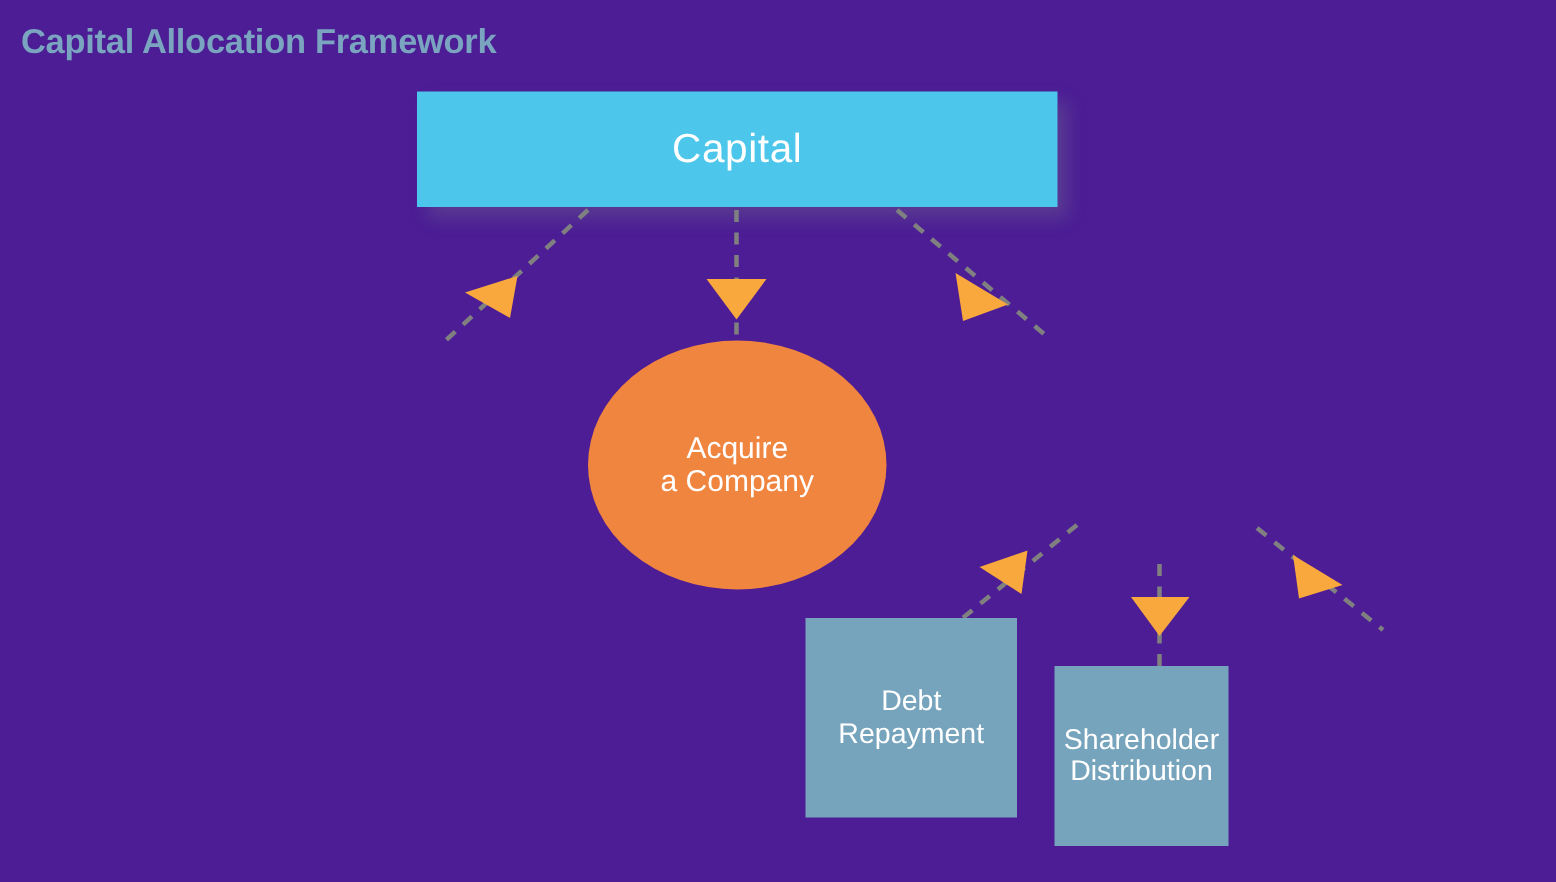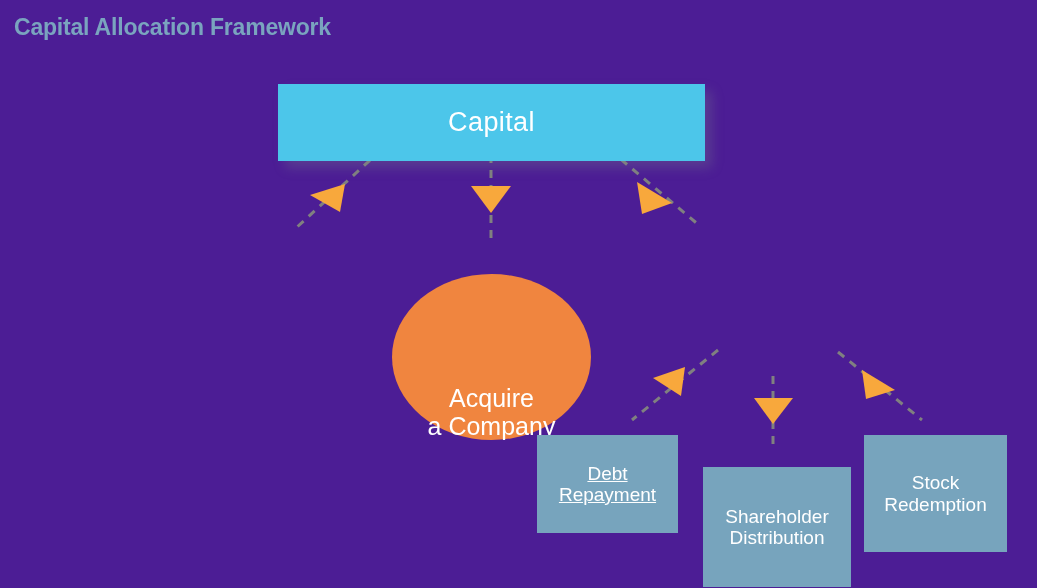--- a/index.html
+++ b/index.html
@@ -37,21 +37,20 @@
   }
   .node {
     position: absolute;
     display: flex;
     align-items: center;
     justify-content: center;
     text-align: center;
     color: #ffffff;
     line-height: 1.12;
     box-sizing: border-box;
-    margin-top: 23px;
   }
   .node .label {
     white-space: pre-line;
     display: block;
   }
 
   
   #node-capital {
     left: 278px;
     top: 61px;
@@ -72,51 +71,49 @@
   }
   #node-reinvest {
     left: 110px;
     top: 202px;
     width: 202px;
     height: 179px;
     font-size: 20px;
   }
   #node-acquire {
     left: 392px;
-    top: 251px;
+    top: 227px;
     width: 199px;
     height: 166px;
-    font-size: 25px;
-    align-items: flex-end;
+    font-size: 20px;
   }
   #node-return {
     left: 665px;
     top: 204px;
     width: 215px;
     height: 172px;
     font-size: 20px;
   }
 
   
   .box {
     background: #77A4BD;
     z-index: 3;
     font-size: 19px;
   }
   #node-debt {
     left: 537px;
     top: 412px;
     width: 141px;
-    height: 98px;
-    text-decoration: underline;
+    height: 133px;
   }
   #node-shareholder {
     left: 703px;
     top: 444px;
-    width: 148px;
+    width: 116px;
     height: 120px;
   }
   #node-stock {
     left: 864px;
     top: 412px;
     width: 143px;
     height: 117px;
   }
 </style>
 </head>
@@ -161,18 +158,14 @@
   <div class="node box" id="node-debt">
     <span class="label">Debt
 Repayment</span>
   </div>
 
   <div class="node box" id="node-shareholder">
     <span class="label">Shareholder
 Distribution</span>
   </div>
 
-  <div class="node box" id="node-stock">
-    <span class="label">Stock
-Redemption</span>
-  </div>
 
 </div>
 
 </body></html>

